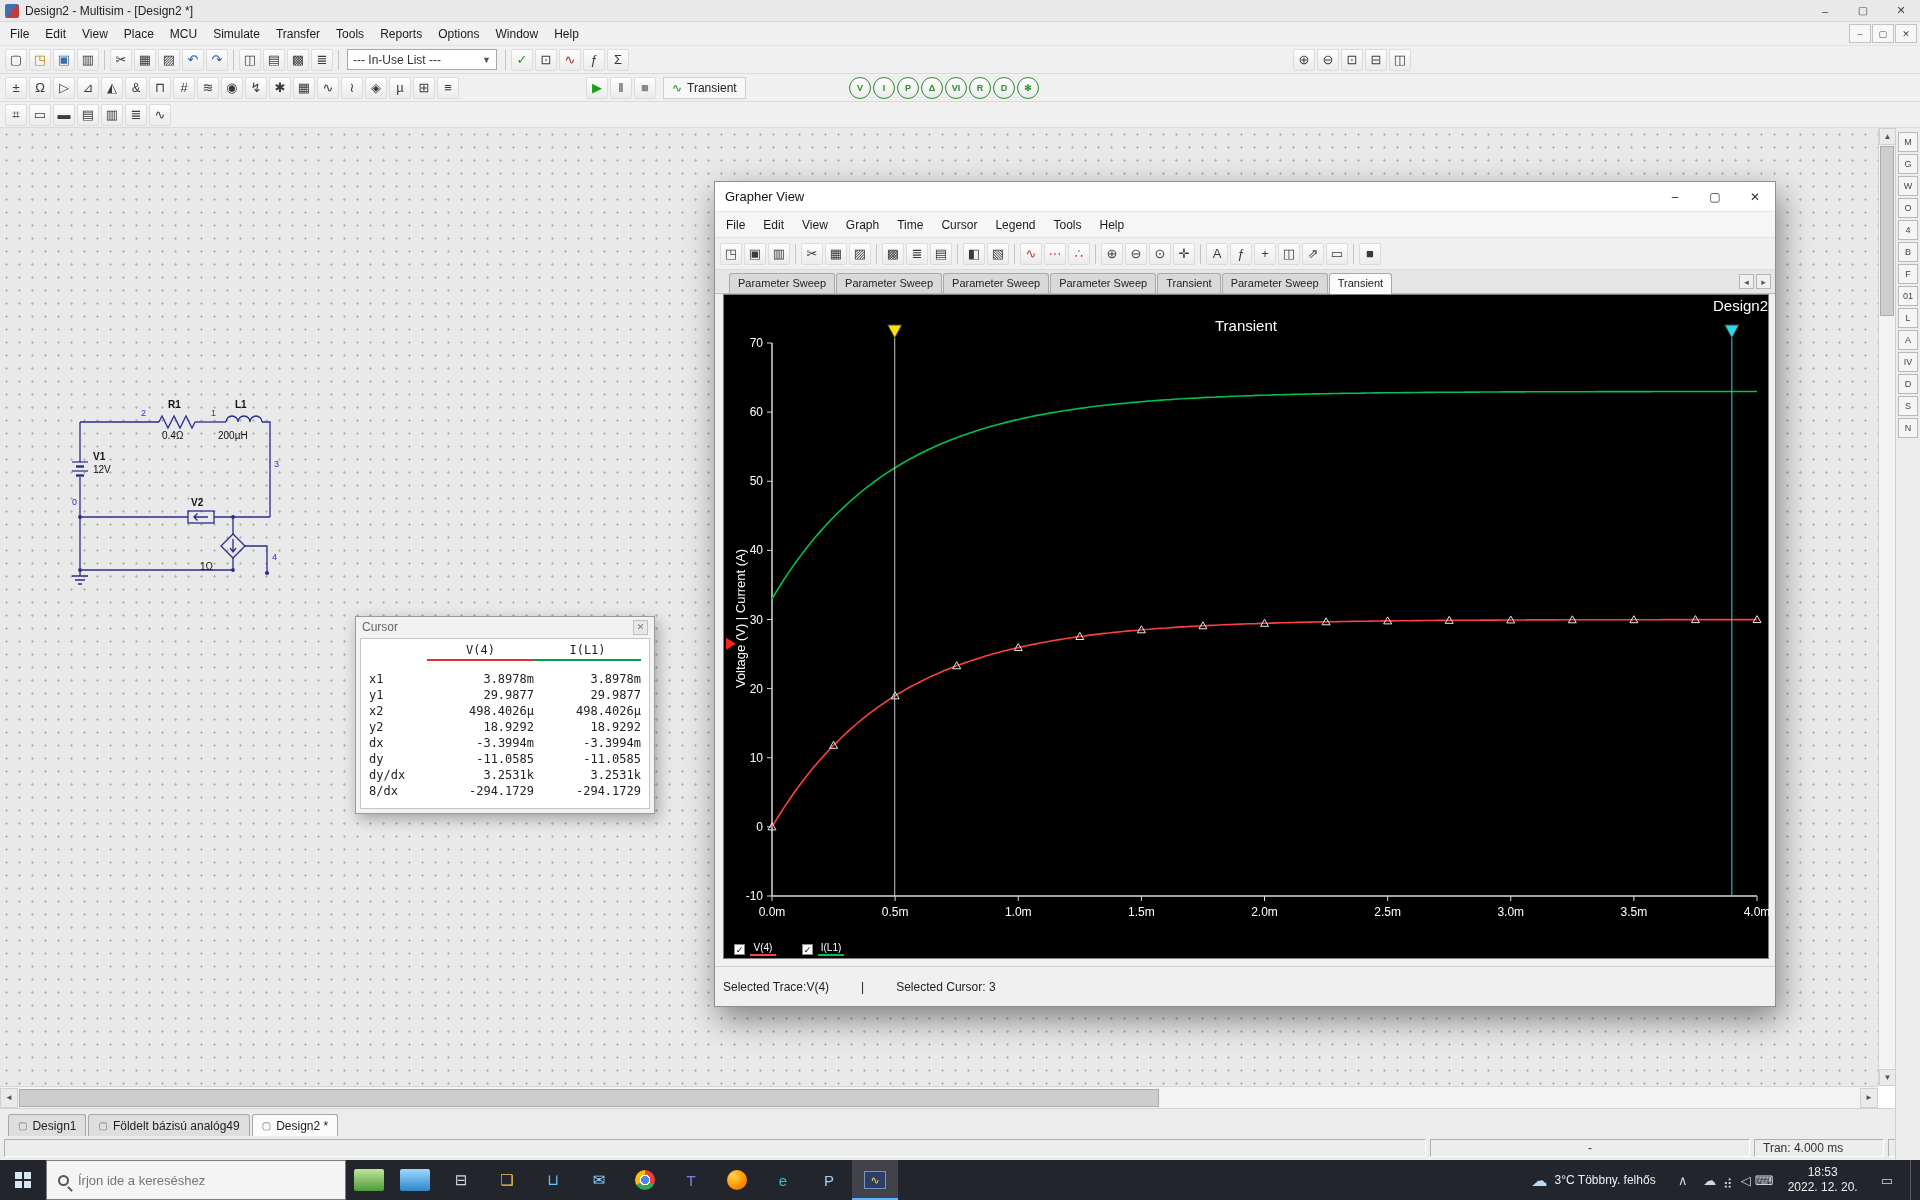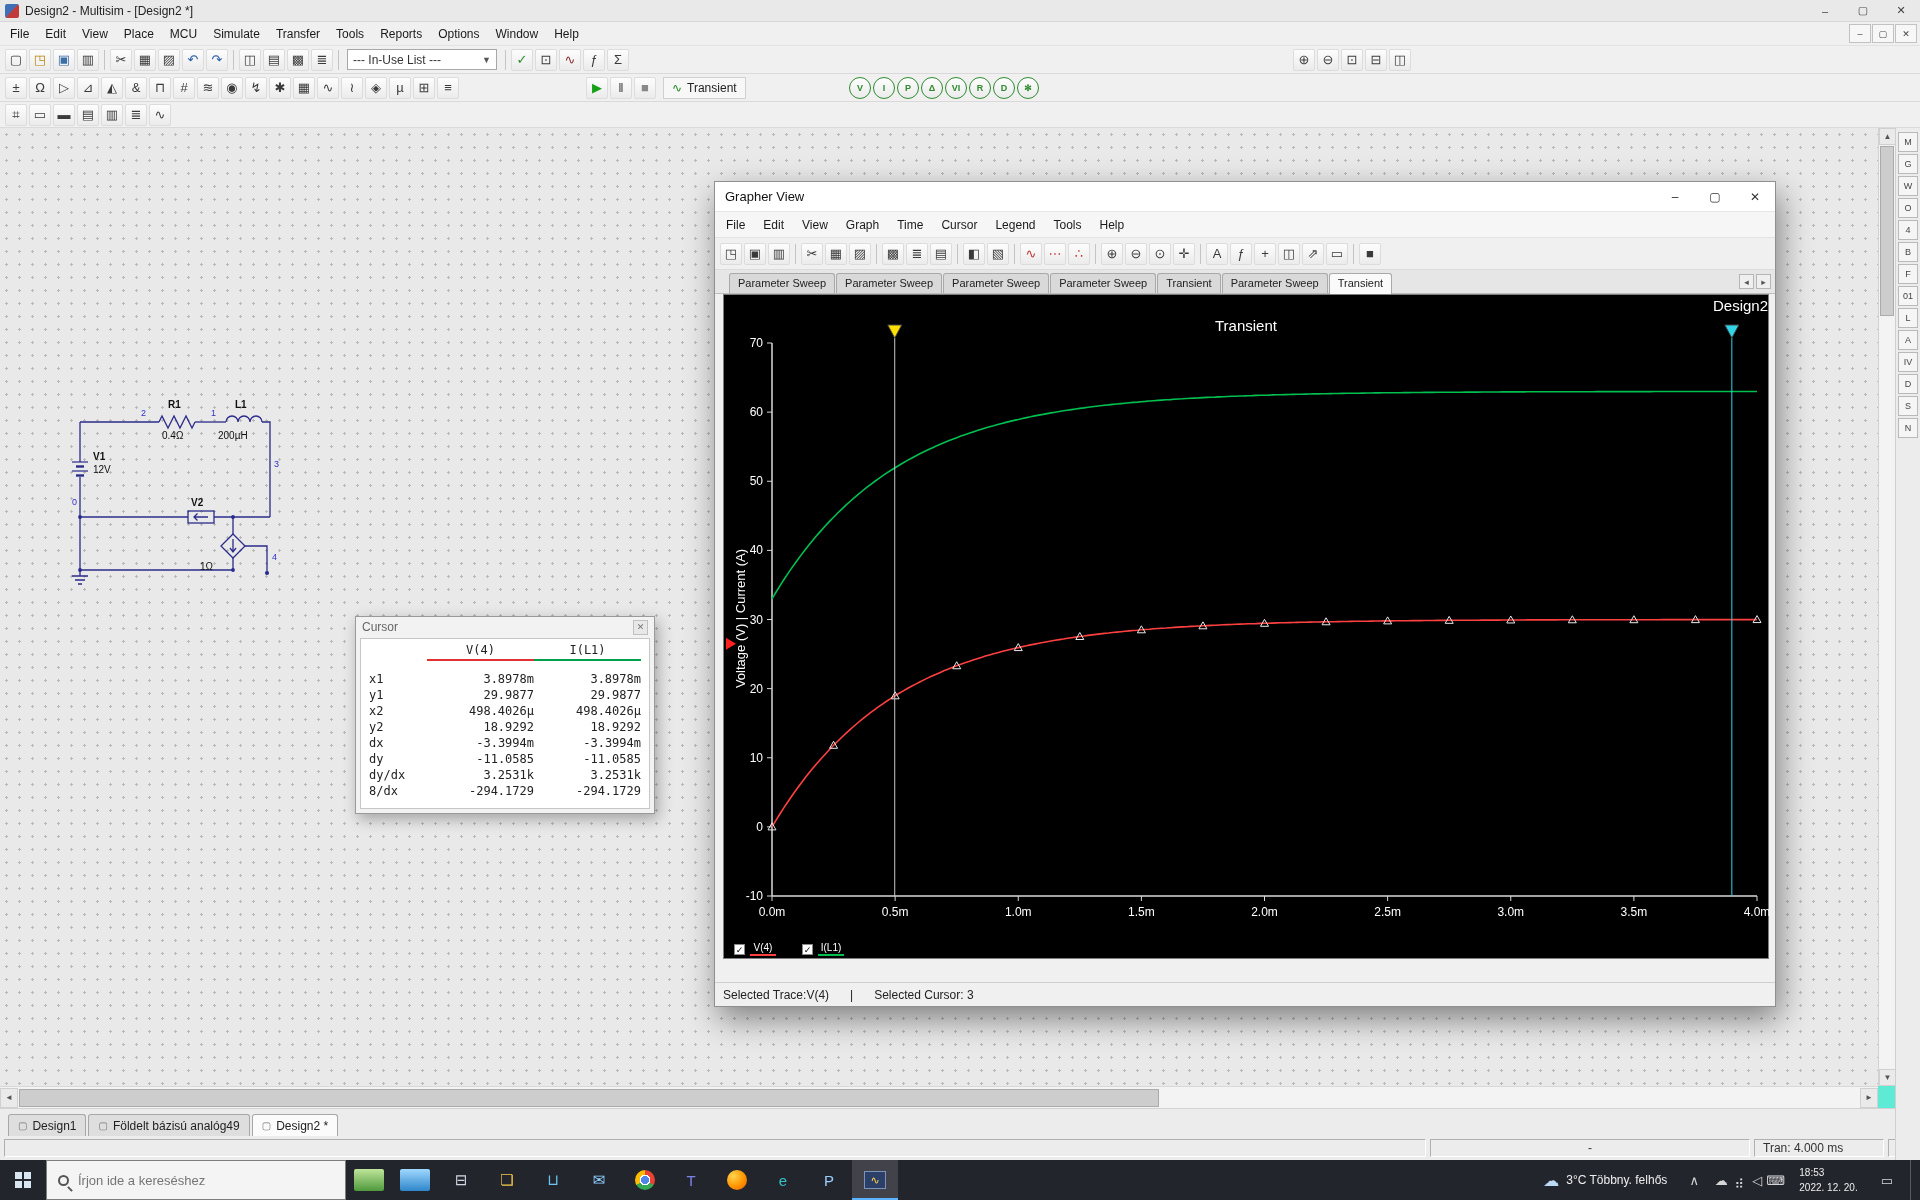--- a/index.html
+++ b/index.html
@@ -1,17 +1,17 @@
 <!DOCTYPE html>
 <html><head>
 <meta charset="utf-8">
 <style>
   *{box-sizing:border-box;margin:0;padding:0;cursor:default;user-select:none}
   html,body{width:1920px;height:1200px;overflow:hidden;font-family:"Liberation Sans",sans-serif;background:#d4d0c8}
-  #root{position:absolute;inset:0;width:1920px;height:1200px;background:#5eead4}
+  #root{position:absolute;inset:0;width:1920px;height:1200px;background:#ffffff}
 
   
   .tbar{position:absolute;top:0;left:0;width:1920px;height:22px;background:#e9e9e9;border-bottom:1px solid #d6d6d6;display:flex;align-items:center;font-size:12px;color:#222}
   .appico{width:14px;height:14px;margin:0 6px 0 5px;background:linear-gradient(135deg,#3f6fb5 50%,#c23b3b 50%);border-radius:2px}
   .wbtns{margin-left:auto;display:flex;height:100%}
   .wbtn{width:38px;height:100%;display:flex;align-items:center;justify-content:center;font-size:11px;color:#444}
 
   .menubar{position:absolute;top:22px;left:0;width:1920px;height:24px;background:#f0f0f0;display:flex;align-items:center;padding-left:2px;border-bottom:1px solid #e2e2e2}
   .mitem{padding:3px 8px;font-size:12px;color:#1a1a1a}
   .mdi{margin-left:auto;display:flex;padding-right:3px}
@@ -74,21 +74,21 @@
   .csub{position:absolute;top:22px;left:0;width:100%;text-align:center;color:#fff;font-size:15px}
   .cxlabel{position:absolute;top:628px;left:0;width:100%;text-align:center;color:#fff;font-size:13px}
   .cylabel{position:absolute;left:-134px;top:316px;width:300px;text-align:center;color:#fff;font-size:13px;transform:rotate(-90deg)}
   #plot-svg{position:absolute;inset:0}
   .gleg{position:absolute;left:10px;bottom:2px;display:flex;gap:26px;align-items:center}
   .leg{display:inline-flex;align-items:center;gap:5px}
   .leg-cb{width:11px;height:11px;background:#fff;border:1px solid #888;color:#000;font-size:9px;line-height:11px;text-align:center}
   .leg-wrap{display:inline-flex;flex-direction:column;align-items:center}
   .leg-t{color:#fff;font-size:10px}
   .leg-ln{width:26px;height:2px;margin-top:1px}
-  .gstatus{position:absolute;left:0;right:0;bottom:0;height:24px;background:#f0f0f0;border-top:1px solid #cfcfcf;display:flex;align-items:center;gap:21px;font-size:12px;color:#222;padding-left:8px}
+  .gstatus{position:absolute;left:0;right:0;bottom:0;height:40px;background:#f0f0f0;border-top:1px solid #cfcfcf;display:flex;align-items:center;gap:32px;font-size:12px;color:#222;padding-left:8px}
 
   
   .vscroll{position:absolute;left:1878px;top:128px;width:17px;height:958px;background:#f3f3f3;border-left:1px solid #d2d2d2}
   .sarr{position:absolute;left:0;width:17px;height:17px;background:#eaeaea;border:1px solid #d0d0d0;font-size:8px;color:#555;text-align:center;line-height:15px}
   .vthumb{position:absolute;left:1px;top:18px;width:14px;height:170px;background:#cdcdcd;border:1px solid #ababab}
   .hscroll{position:absolute;top:1086px;left:0;width:1878px;height:22px;background:#f3f3f3;border-top:1px solid #d8d8d8;display:flex;align-items:center}
   .harr{width:18px;height:20px;background:#eaeaea;border:1px solid #d0d0d0;font-size:8px;color:#555;text-align:center;line-height:18px}
   .hthumb{height:18px;width:1140px;background:#cdcdcd;border:1px solid #ababab;margin-left:1px}
   .instbar{position:absolute;right:0;top:128px;width:25px;height:1032px;background:#ececec;border-left:1px solid #cfcfcf;display:flex;flex-direction:column;align-items:center;padding-top:3px;z-index:6}
   .inst-icon{width:20px;height:20px;margin:1px 0;font-size:9px;border:1px solid #b9b9b9;background:#f5f5f5;text-align:center;line-height:18px;color:#444}
@@ -118,21 +118,21 @@
   .tbglyph{font-size:15px;color:#cfd6e2;display:flex;align-items:center;justify-content:center}
   .ti-news-widget-1 .tbglyph{width:30px;height:22px;background:linear-gradient(#bfe59a,#4f9a3c);border-radius:2px}
   .ti-news-widget-2 .tbglyph{width:30px;height:22px;background:linear-gradient(#9fd8ff,#2e86c9);border-radius:2px}
   .ti-chrome .tbglyph{width:20px;height:20px;border-radius:50%;background:radial-gradient(circle,#4f86ec 0 4px,#fff 4px 5.5px,transparent 5.5px),conic-gradient(#ea4335 0 120deg,#34a853 120deg 240deg,#fbbc05 240deg 360deg)}
   .ti-firefox .tbglyph{width:20px;height:20px;border-radius:50%;background:radial-gradient(circle at 32% 30%,#ffd54d,#ff9400 55%,#e55b0c)}
   .ti-multisim .tbglyph{width:22px;height:18px;background:#2b3f68;border:1px solid #7d92b8;color:#ffd24d;font-size:11px}
   .tray{margin-left:auto;display:flex;align-items:center;gap:9px;padding-right:4px}
   .weather{display:flex;align-items:center;gap:7px;font-size:12px;height:40px;padding:0 9px}
   .weather .wic{color:#bcd9f5;font-size:16px}
   .tray-ic{font-size:13px;color:#d6d6d6;width:18px;text-align:center}
-  .clock{font-size:10px;text-align:left;line-height:15px;padding:0 6px}
+  .clock{font-size:12px;text-align:center;line-height:15px;padding:0 6px}
   .notif{font-size:13px;color:#d6d6d6;padding:0 8px}
   .sliver{width:6px;height:40px;border-left:1px solid #5a5a5a}
 </style>
 </head>
 <body>
 
 <div id="root">
 
   <div class="tbar">
     <span class="appico"></span>

